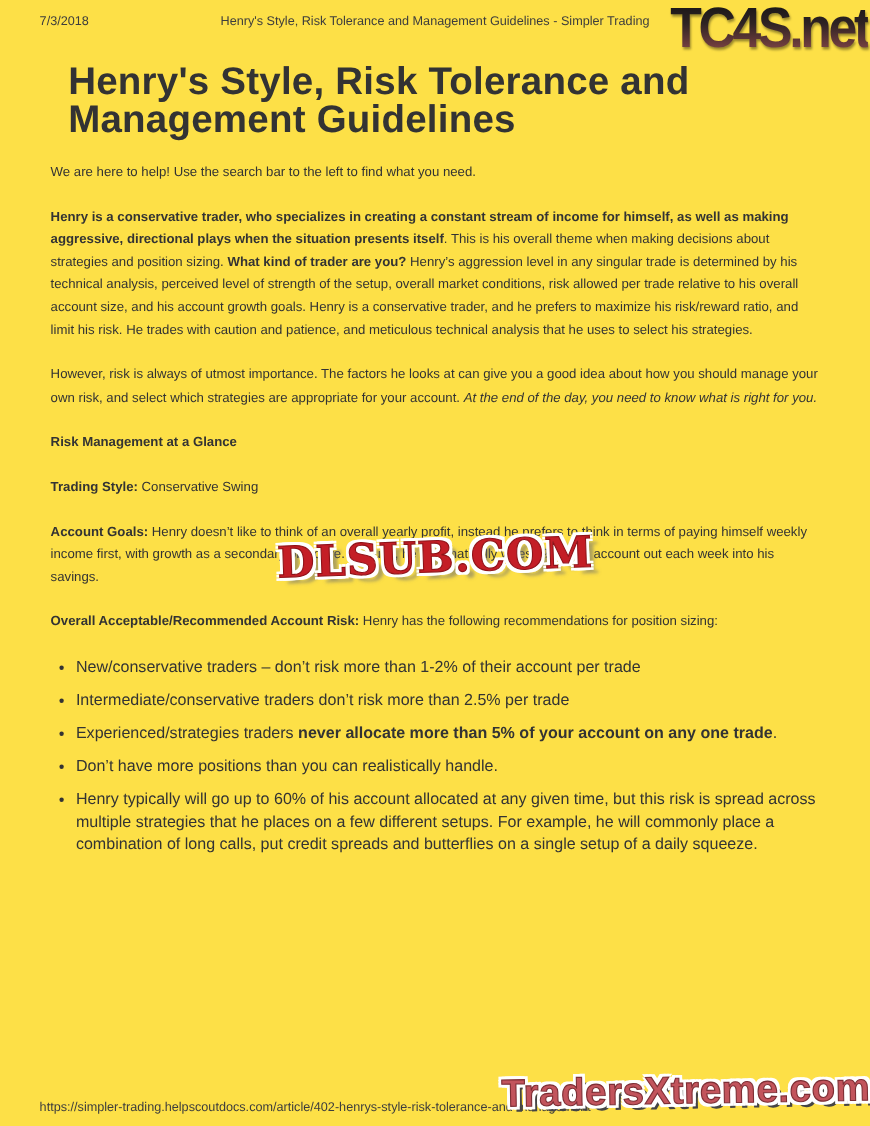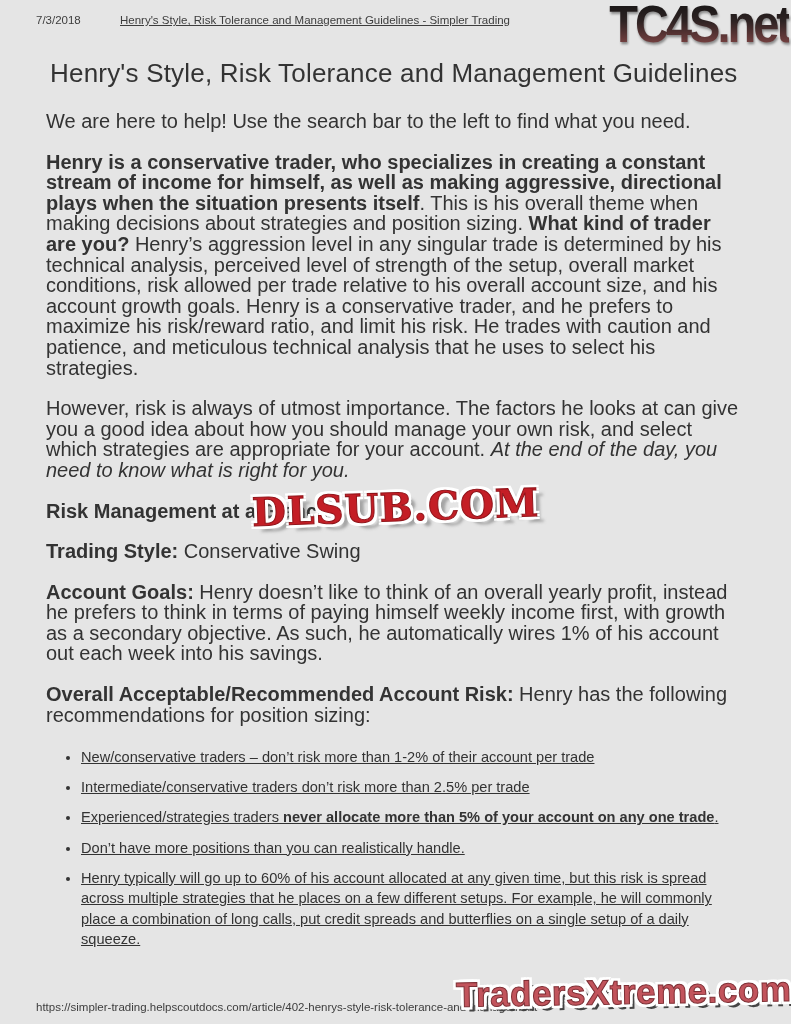--- a/index.html
+++ b/index.html
@@ -1,49 +1,49 @@
 <!DOCTYPE html>
 <html><head>
 <meta charset="utf-8">
 <style>
   html,body{margin:0;padding:0;background:#ffffff;}
   .page{
     position:relative;
     width:791px;height:1024px;
-    background:#e5e5e5;
+    background:#fde047;
     overflow:hidden;
     font-family:"Liberation Sans",sans-serif;
     color:#333333;
   }
   
   .print-header{
     position:absolute;top:14px;left:0;right:0;
     font-size:11.5px;color:#3d3d3d;height:16px;
   }
   .ph-date{position:absolute;left:36px;top:0;}
-  .ph-title{display:block;padding:0 120px 0 120px;white-space:nowrap;text-decoration:underline;}
+  .ph-title{display:block;text-align:center;padding:0 120px 0 120px;white-space:nowrap;}
   .print-footer{
     position:absolute;top:1001px;left:36px;
     font-size:11.5px;color:#3d3d3d;white-space:nowrap;
   }
   
   .article{
     position:absolute;left:46px;right:46px;top:0;
   }
   .article h1{
-    margin:56px 0 18px 4px;
-    font-size:26px;line-height:35px;font-weight:400;
+    margin:56px 0 18px 16px;
+    font-size:35px;line-height:35px;font-weight:700;
     color:#333333;letter-spacing:0.2px;
   }
   .article p{
     margin:20px 0;
-    font-size:20px;line-height:20.6px;
+    font-size:12px;line-height:20.6px;
   }
   .article ul{
-    margin:22px 12px;padding-left:23px;text-decoration:underline;
+    margin:22px 0;padding-left:23px;
   }
   .article li{
     margin-bottom:9.5px;
     font-size:14.6px;line-height:20.6px;
   }
   .seg-b{font-weight:700;}
   .seg-i{font-style:italic;}
   
   .wm{position:absolute;white-space:nowrap;pointer-events:none;}
   .wm-tc4s{

